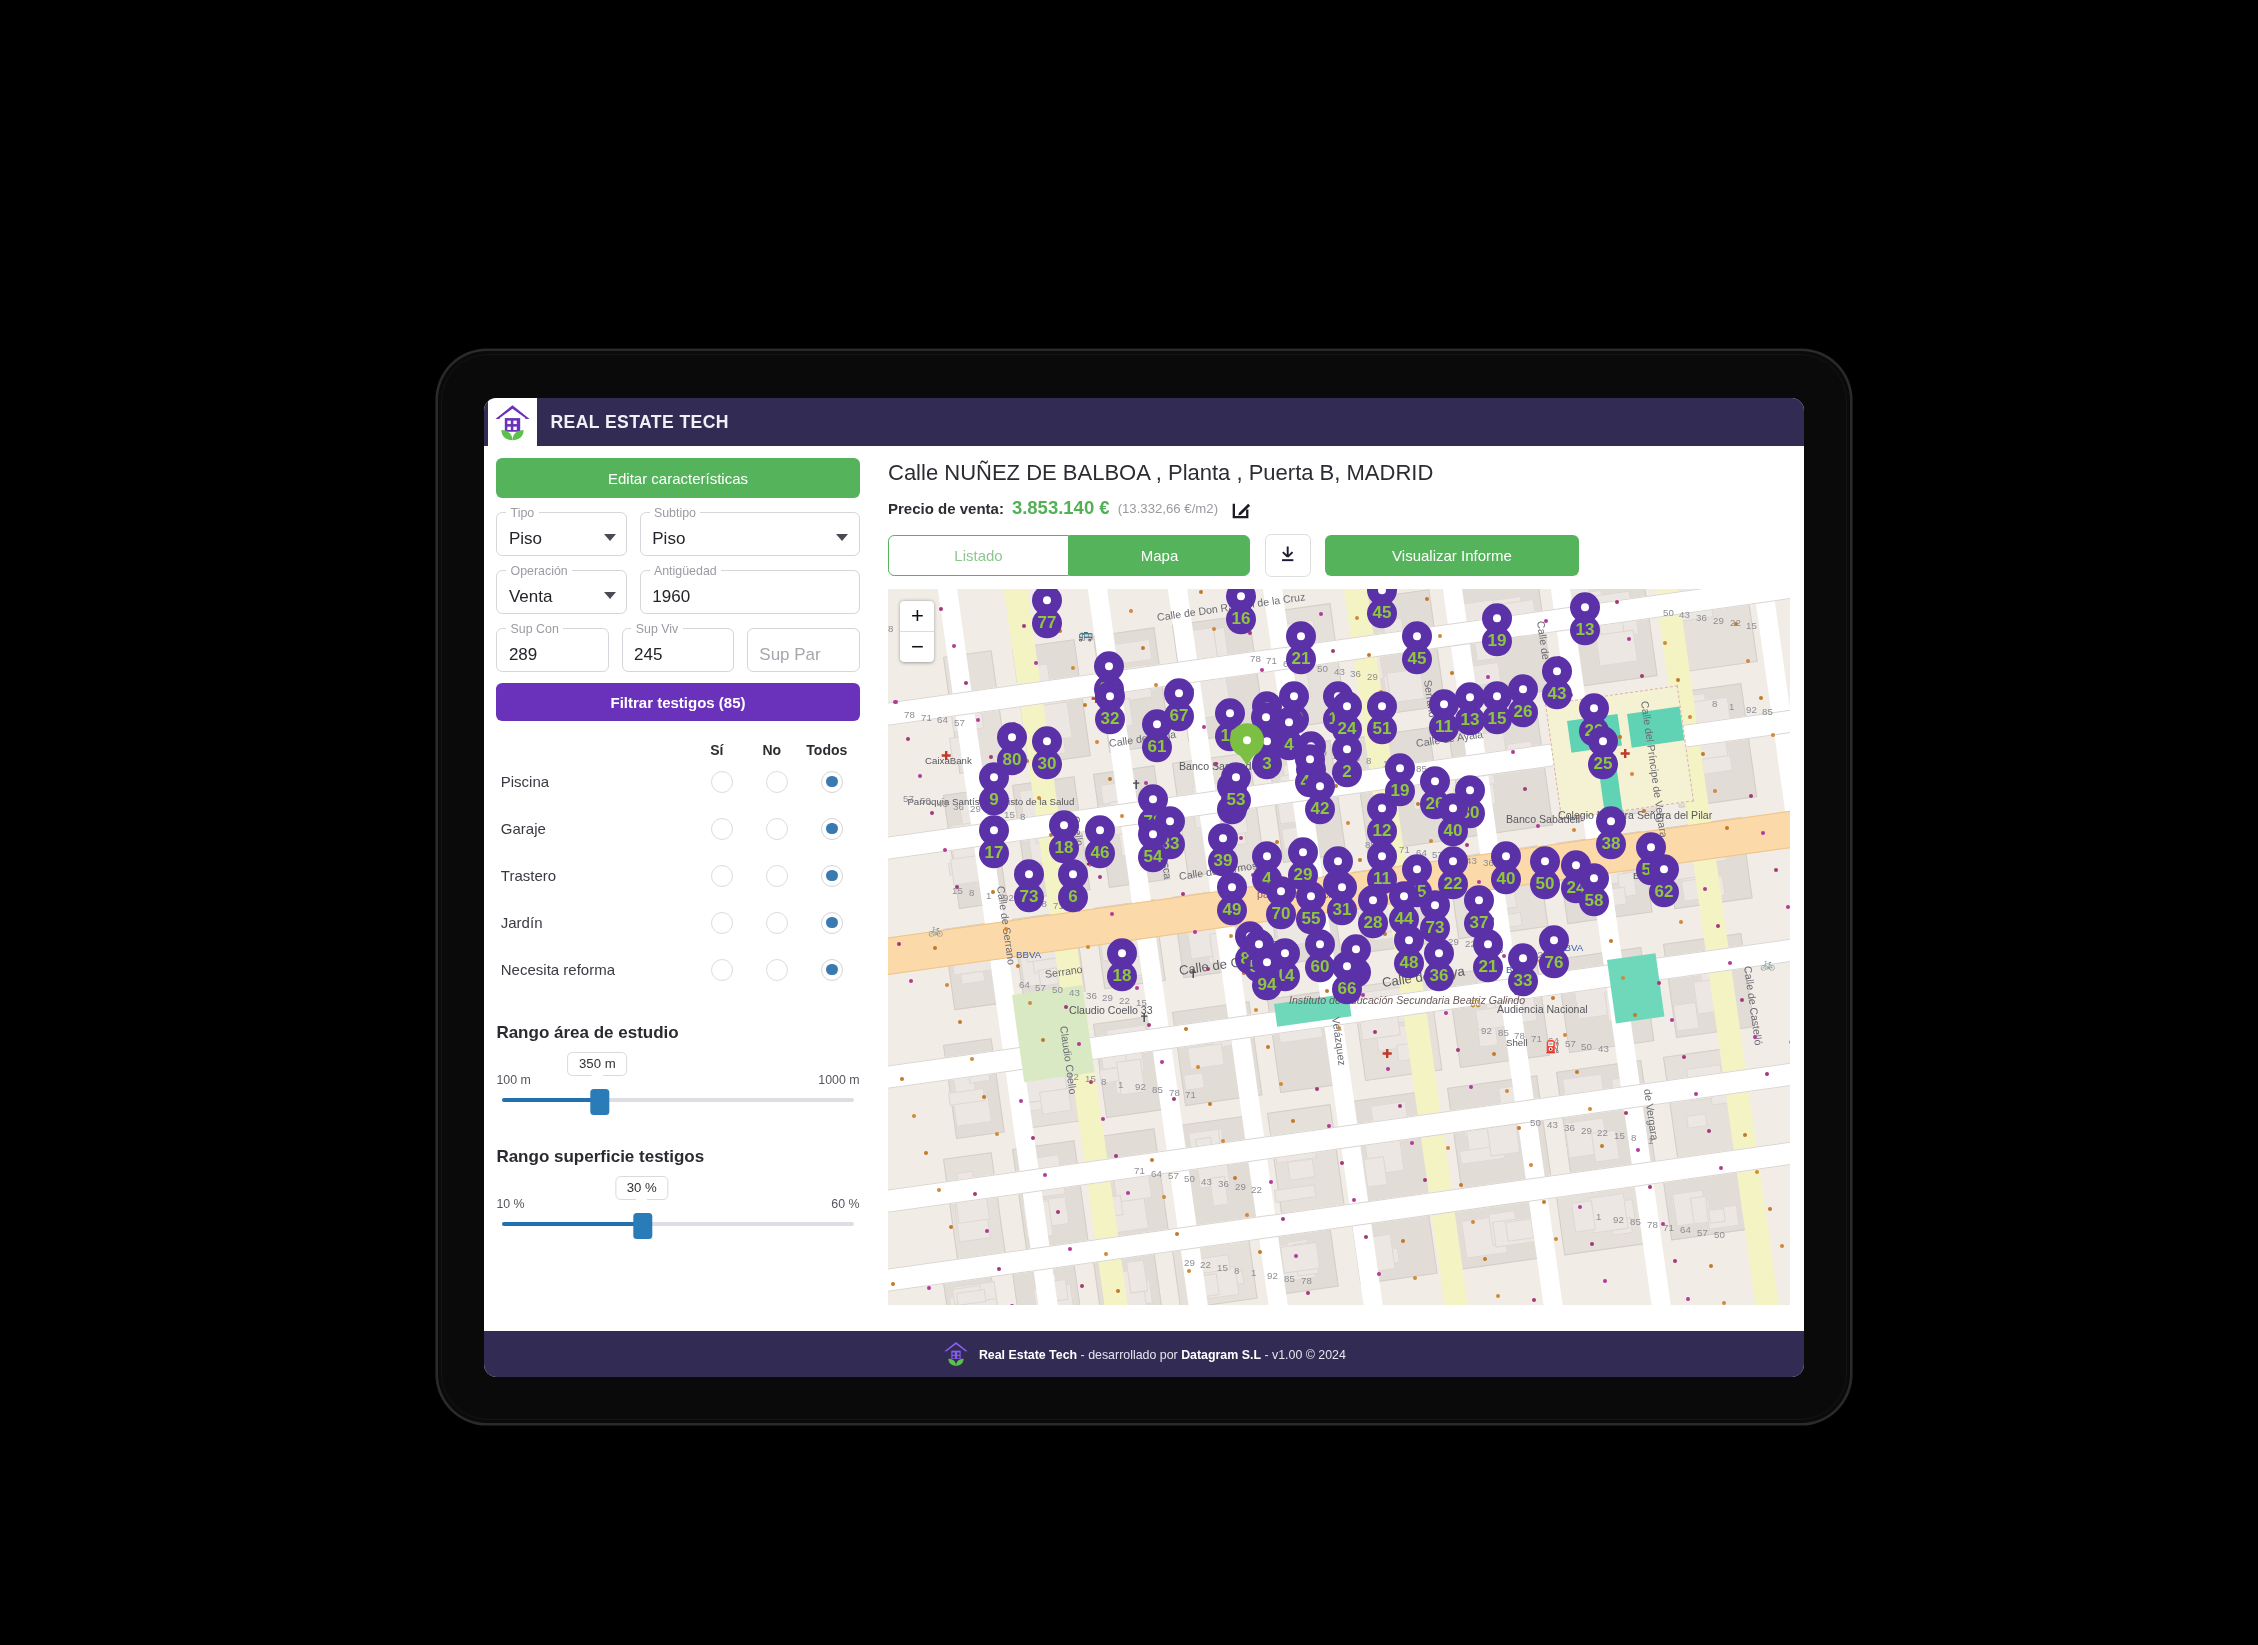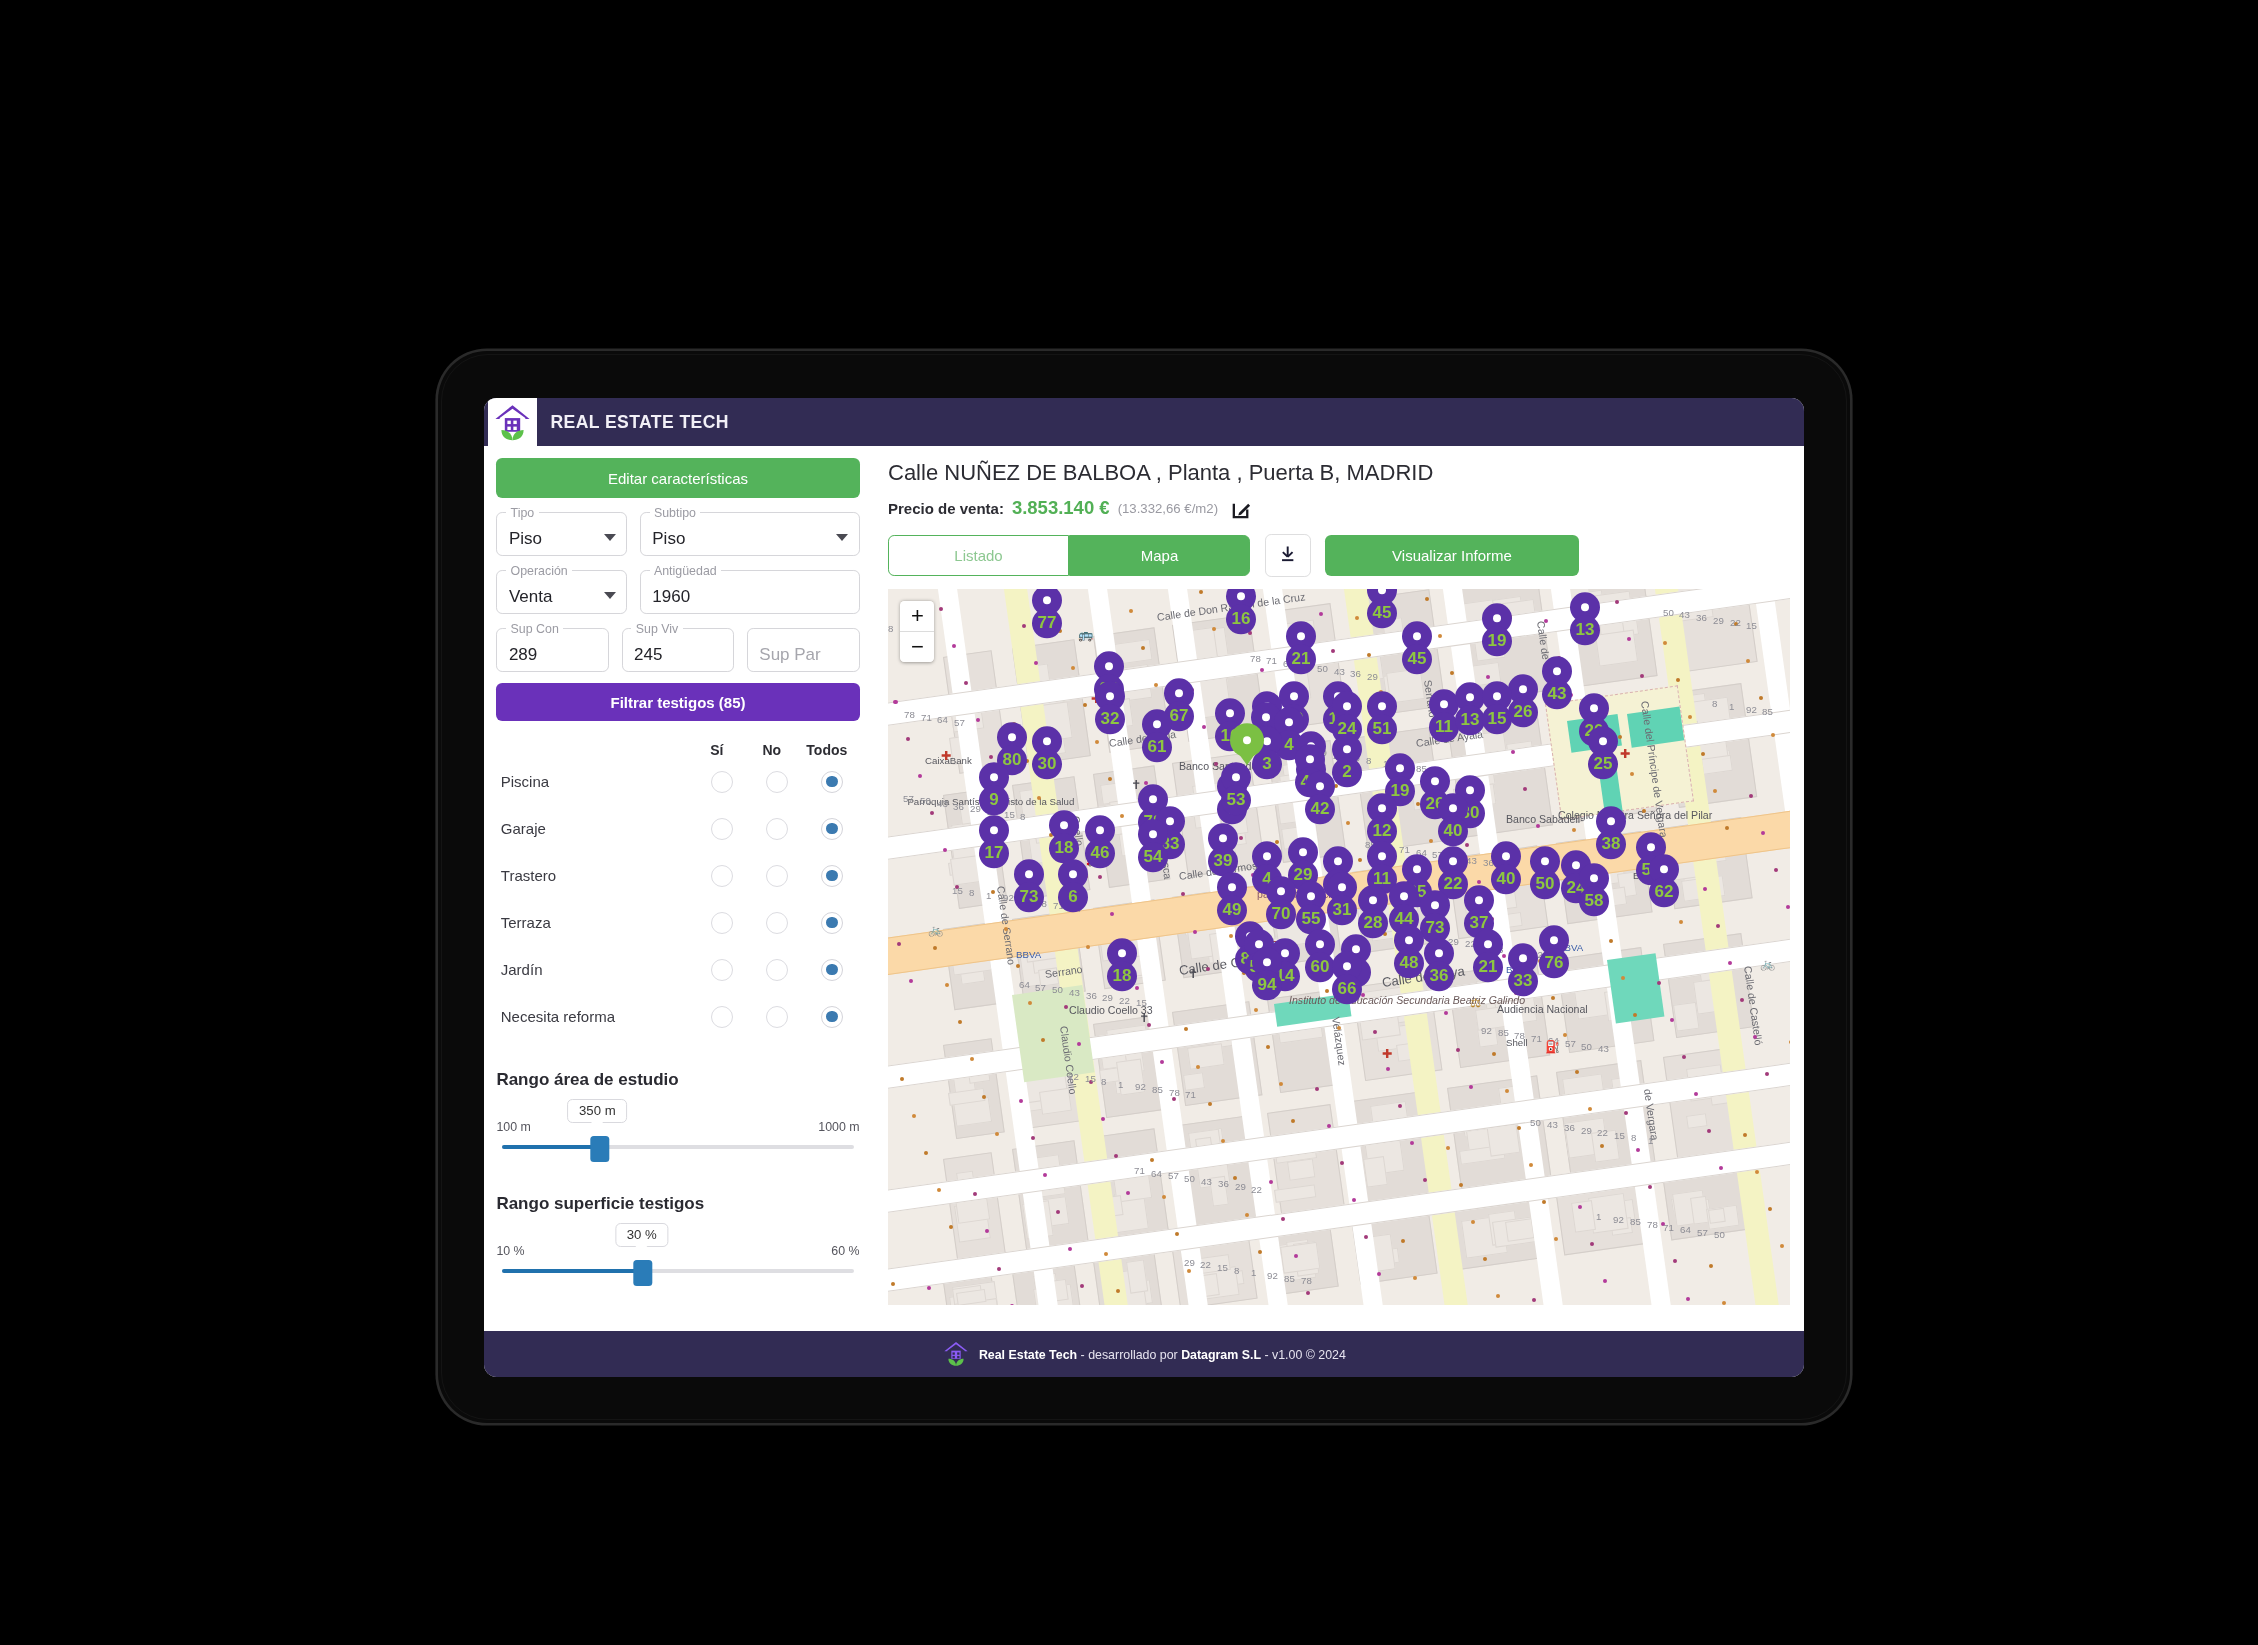--- a/index.html
+++ b/index.html
@@ -227,32 +227,20 @@
               </div>
           <div class="rx-cell">
                 <span class="radio"></span>
               </div>
           <div class="rx-cell">
                 <span class="radio on"></span>
               </div>
         </div>
         <div class="rx-row">
           <div class="rx-label">Trastero</div>
-          <div class="rx-cell">
-                <span class="radio"></span>
-              </div>
-          <div class="rx-cell">
-                <span class="radio"></span>
-              </div>
-          <div class="rx-cell">
-                <span class="radio on"></span>
-              </div>
-        </div>
-        <div class="rx-row">
-          <div class="rx-label">Terraza</div>
           <div class="rx-cell">
                 <span class="radio"></span>
               </div>
           <div class="rx-cell">
                 <span class="radio"></span>
               </div>
           <div class="rx-cell">
                 <span class="radio on"></span>
               </div>
         </div>

